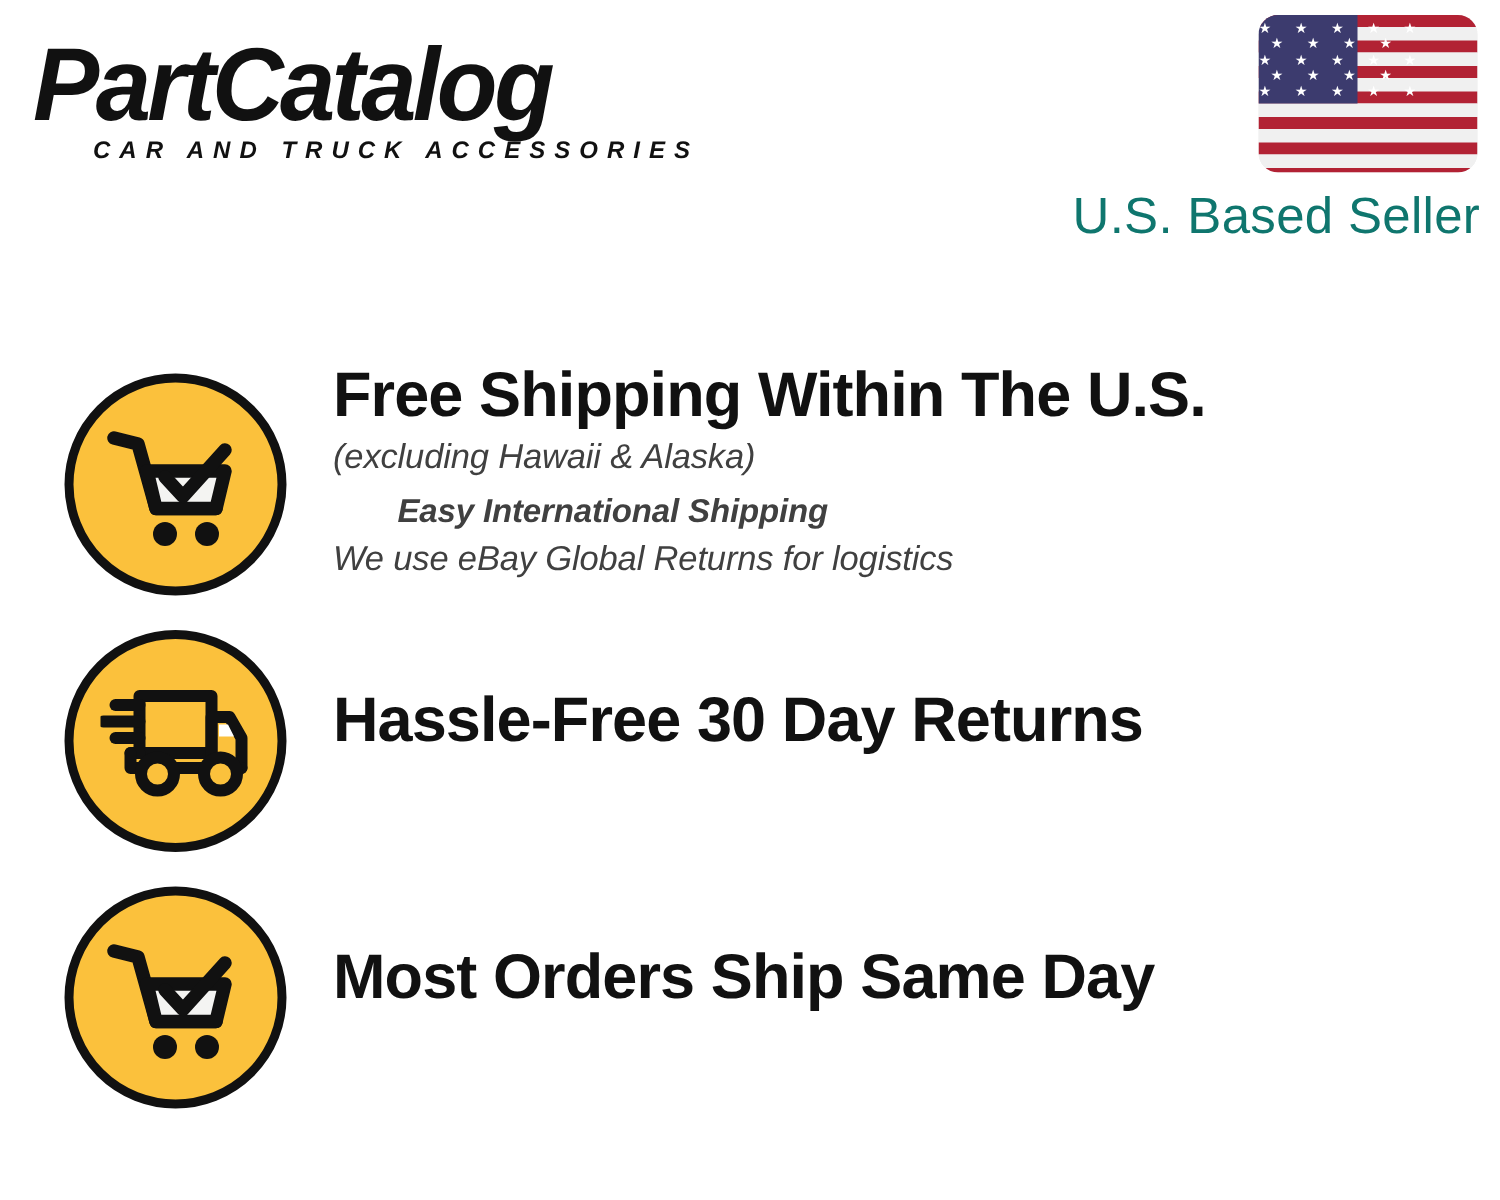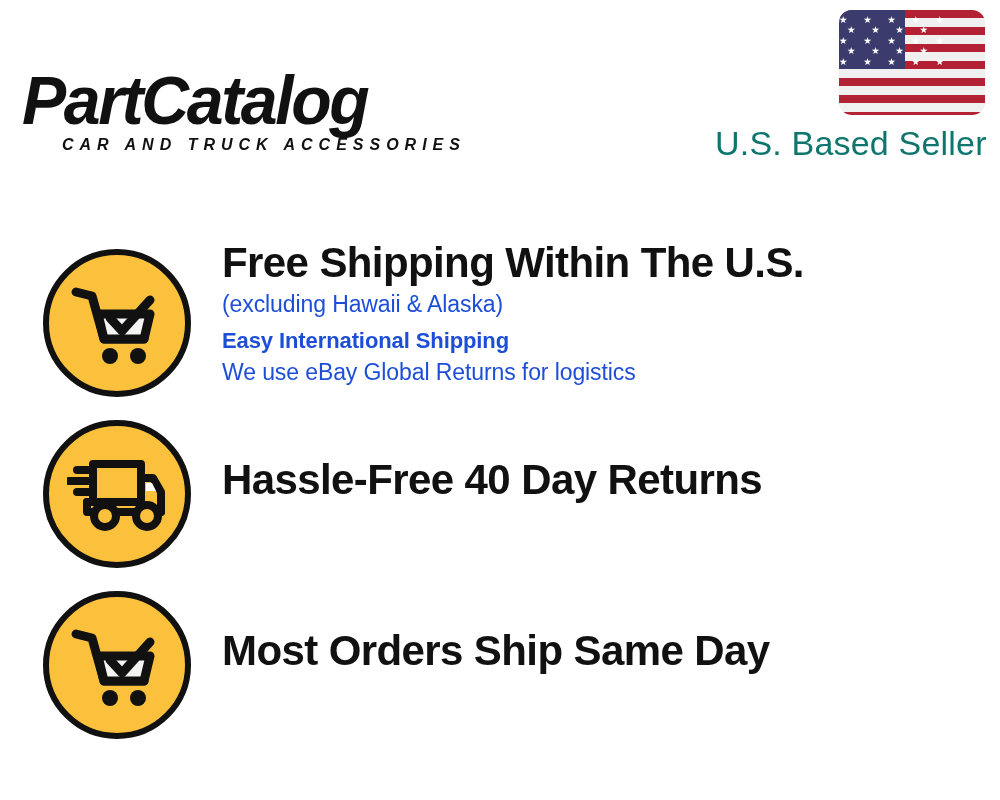--- a/index.html
+++ b/index.html
@@ -28,21 +28,20 @@
     width: 1000px;
     height: 170px;
   }
 
   .brand-logo {
     position: absolute;
     left: 22px;
     top: 22px;
     width: 470px;
     height: 92px;
-    margin-top: 44px;
   }
   .brand-wordmark {
     display: block;
     font-family: "Liberation Sans", sans-serif;
     font-weight: bold;
     font-style: italic;
     font-size: 69px;
     line-height: 70px;
     letter-spacing: -2.5px;
     color: #111111;
@@ -178,28 +177,30 @@
     letter-spacing: -0.6px;
     color: #111111;
     white-space: nowrap;
   }
   .feature-sub {
     font-family: "Liberation Sans", sans-serif;
     font-weight: normal;
     font-size: 24px;
     line-height: 34px;
     letter-spacing: -0.1px;
-    color: #1d4ed8;
-    white-space: nowrap;
+    color: #404040;
+    white-space: nowrap;
+    font-style: italic;
   }
   .feature-sub.strong {
     font-weight: bold;
     margin-top: 6px;
     font-size: 22px;
     line-height: 30px;
+    margin-left: 43px;
   }
   .feature-sub.light {
     font-size: 23px;
     line-height: 32px;
   }
 
   
   .row-1 .feature-icon { top: 11px; }
   .row-1 .feature-text { top: 0px; }
   .row-2 .feature-icon { top: 11px; }
@@ -281,21 +282,21 @@
           <path d="M20 46 L26 46" stroke="#111111" stroke-width="8" stroke-linecap="round"></path>
           <path d="M20 46 L20 56 L94 56" fill="none" stroke="#111111" stroke-width="8" stroke-linecap="round" stroke-linejoin="round"></path>
           <path d="M10 14 L26 14" stroke="#111111" stroke-width="8" stroke-linecap="round"></path>
           <path d="M2 25 L26 25" stroke="#111111" stroke-width="8" stroke-linecap="round"></path>
           <path d="M10 36 L26 36" stroke="#111111" stroke-width="8" stroke-linecap="round"></path>
           <circle cx="38" cy="60" r="11" fill="#fbc13c" stroke="#111111" stroke-width="8"></circle>
           <circle cx="80" cy="60" r="11" fill="#fbc13c" stroke="#111111" stroke-width="8"></circle>
         </svg>
       </div>
       <div class="feature-text">
-        <div class="feature-title">Hassle-Free 40 Day Returns</div>
+        <div class="feature-title">Hassle-Free 30 Day Returns</div>
       </div>
     </div>
 
     <div class="feature-row row-3">
       <div class="feature-icon">
         <svg width="94" height="84" viewBox="0 0 94 84" aria-hidden="true">
           <path d="M6 11 L22 15 L34 58 L74 58" fill="none" stroke="#111111" stroke-width="9" stroke-linecap="round" stroke-linejoin="round"></path>
           <path d="M28 33 L80 33 L74 58 L34 58 Z" fill="#f4f4f2" stroke="#111111" stroke-width="9" stroke-linejoin="round"></path>
           <path d="M40 37 L52 50 L80 19" fill="none" stroke="#111111" stroke-width="9" stroke-linecap="round" stroke-linejoin="round"></path>
           <circle cx="40" cy="75" r="8" fill="#111111"></circle>

